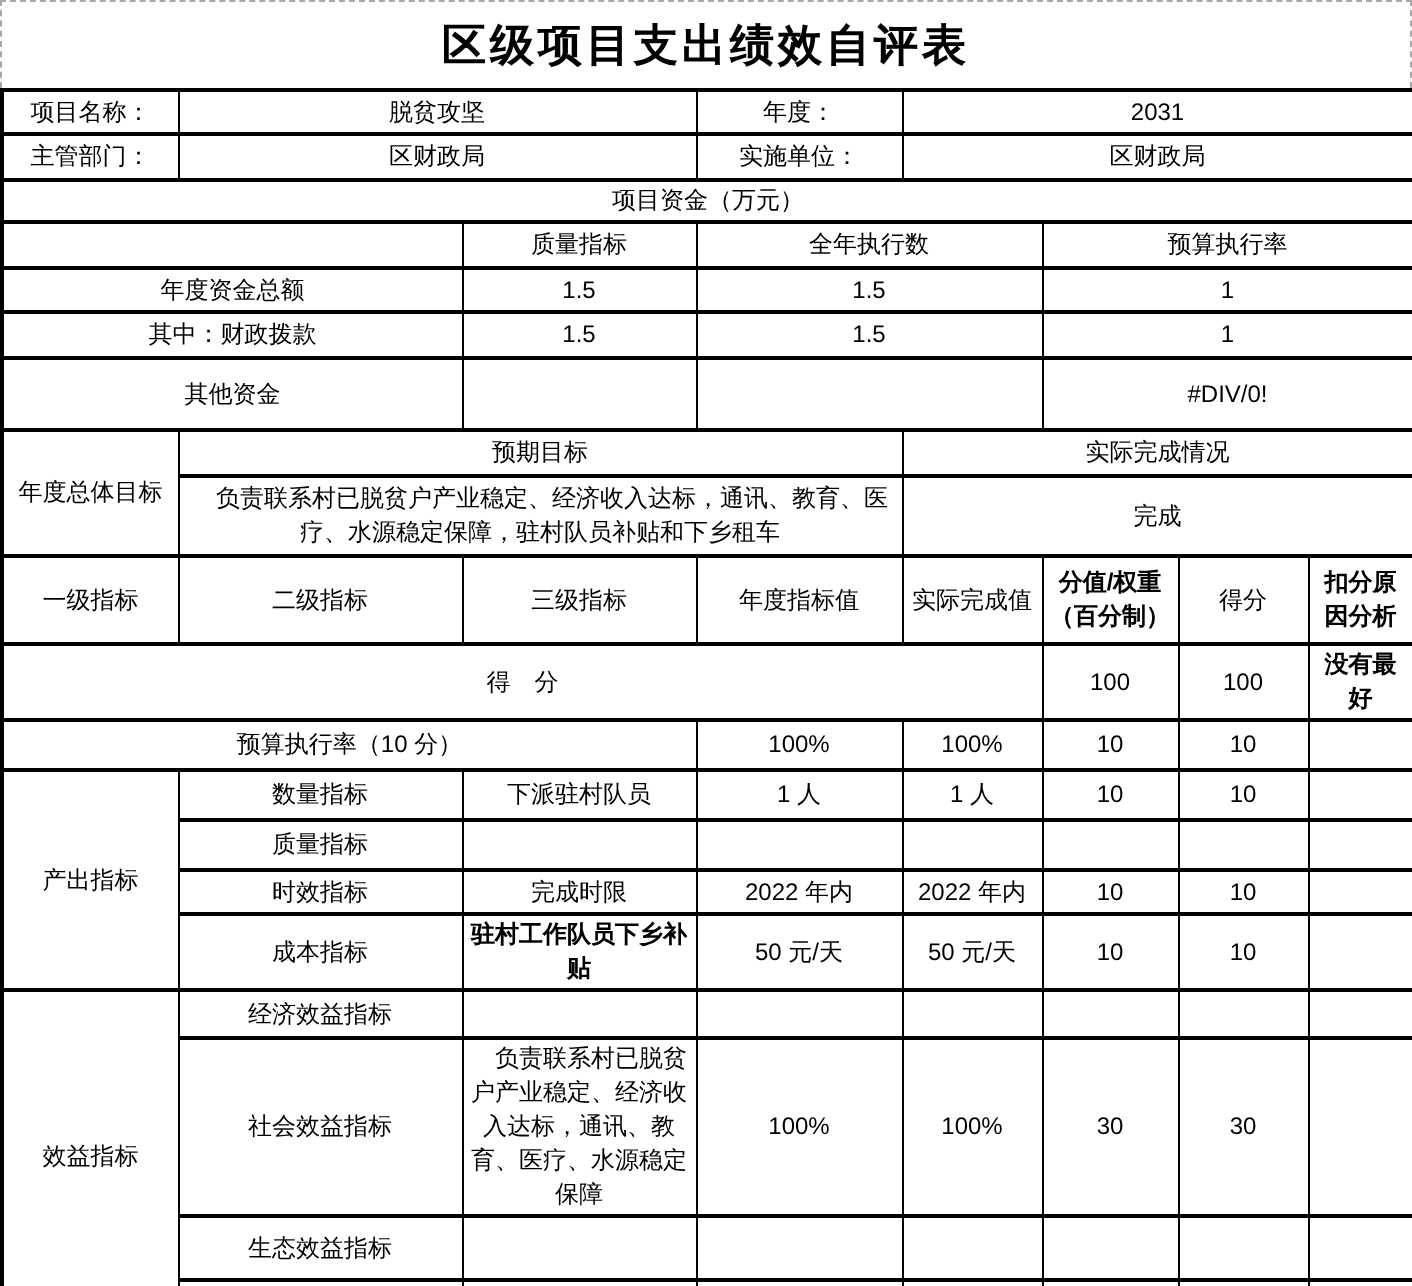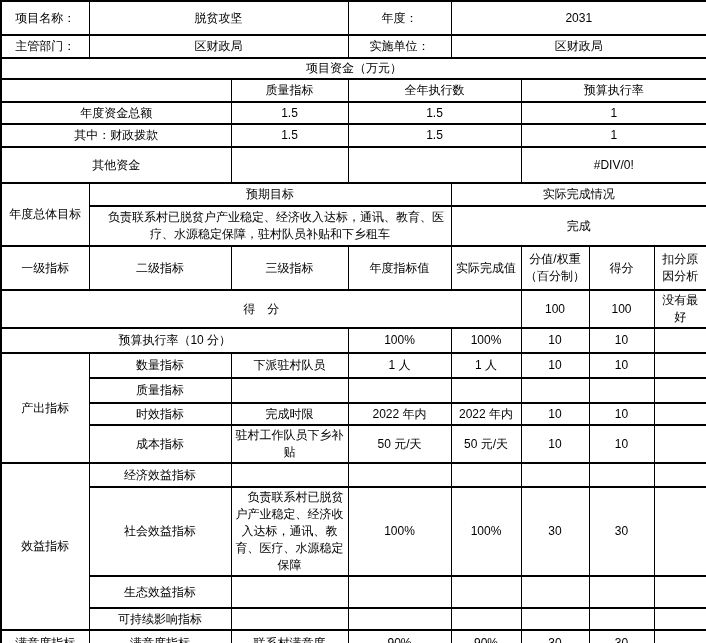--- a/index.html
+++ b/index.html
@@ -36,42 +36,43 @@
     vertical-align:middle;
     line-height:17px;
     overflow:hidden;
     box-sizing:border-box;
     word-break:break-all;
   }
   td.lft{text-align:left;}
   td.big3{font-size:14px;text-align:left;padding-left:2px;margin-top:16px;}
   td.indent{text-indent:1em;text-align:left;}
   td.cindent{text-indent:1em;text-align:center;padding:1px 0;margin-top:40px;}
-  td.tight{padding:1px 0;}
+  td.tight{padding:1px 0;font-weight:bold;}
 </style>
 </head>
 <body>
 
 <div class="page">
 
+  <div class="title-block">区级项目支出绩效自评表</div>
 
   <table class="sheet">
     <colgroup>
       <col style="width:88px">
         <col style="width:142px">
         <col style="width:117px">
         <col style="width:103px">
       <col style="width:70px">
         <col style="width:68px">
         <col style="width:65px">
         <col style="width:53px">
     </colgroup>
     <tbody>
 
-      <tr style="height:34px">
+      <tr style="height:22px">
         <td class="lft">项目名称：</td>
         <td class="lft" colspan="2">脱贫攻坚</td>
         <td class="lft">年度：</td>
         <td class="lft" colspan="4">2031</td>
       </tr>
 
       <tr style="height:23px">
         <td class="lft">主管部门：</td>
         <td class="lft" colspan="2">区财政局</td>
         <td class="lft">实施单位：</td>

